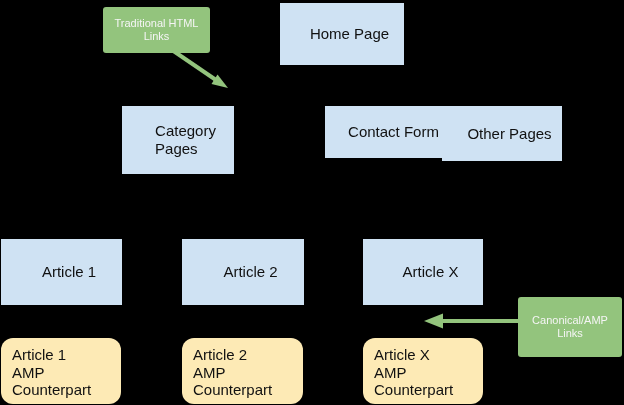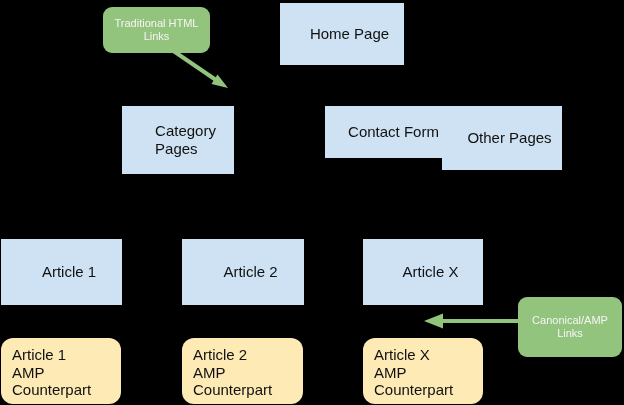--- a/index.html
+++ b/index.html
@@ -40,21 +40,21 @@
     text-align: left;
     white-space: pre-line;
     box-sizing: border-box;
   }
   .callout {
     position: absolute;
     background: #93c47d;
     color: #f5f5f5;
     font-size: 11px;
     line-height: 13px;
-    border-radius: 9px;
+    border-radius: 3px;
     display: flex;
     align-items: center;
     justify-content: center;
     text-align: center;
     white-space: pre-line;
     box-sizing: border-box;
   }
   .arrows {
     position: absolute;
     left: 0;
@@ -65,21 +65,21 @@
 </head>
 <body>
 
 <div class="stage">
 
   <div class="node" style="left:280px; top:3px; width:124px; height:62px;">Home Page</div>
 
   <div class="node" style="left:122px; top:106px; width:112px; height:68px;">Category
 Pages</div>
   <div class="node" style="left:281px; top:106px; width:122px; height:52px;margin-left:44px;">Contact Form</div>
-  <div class="node" style="left:442px; top:106px; width:120px; height:64px;">Other Pages</div>
+  <div class="node" style="left:442px; top:106px; width:120px; height:55px;">Other Pages</div>
 
   <div class="node" style="left:1px; top:239px; width:121px; height:66px;">Article 1</div>
   <div class="node" style="left:182px; top:239px; width:122px; height:66px;">Article 2</div>
   <div class="node" style="left:363px; top:239px; width:120px; height:66px;">Article X</div>
 
   <div class="amp-node" style="left:1px; top:338px; width:120px; height:66px;">Article 1
 AMP
 Counterpart</div>
   <div class="amp-node" style="left:182px; top:338px; width:121px; height:66px;">Article 2
 AMP

